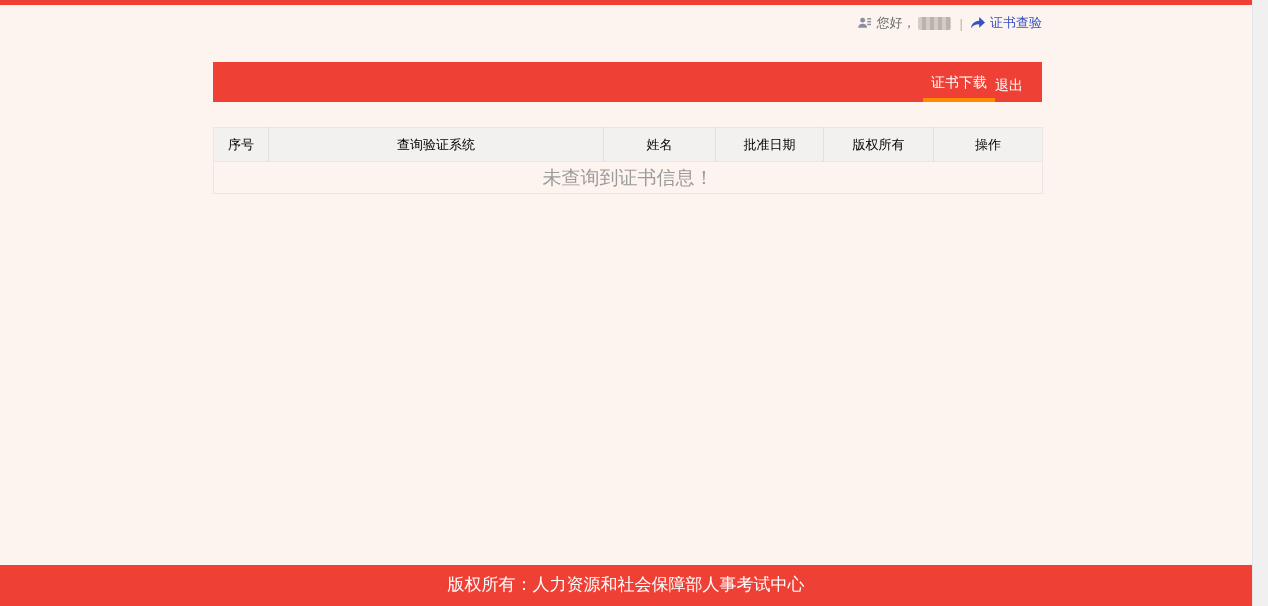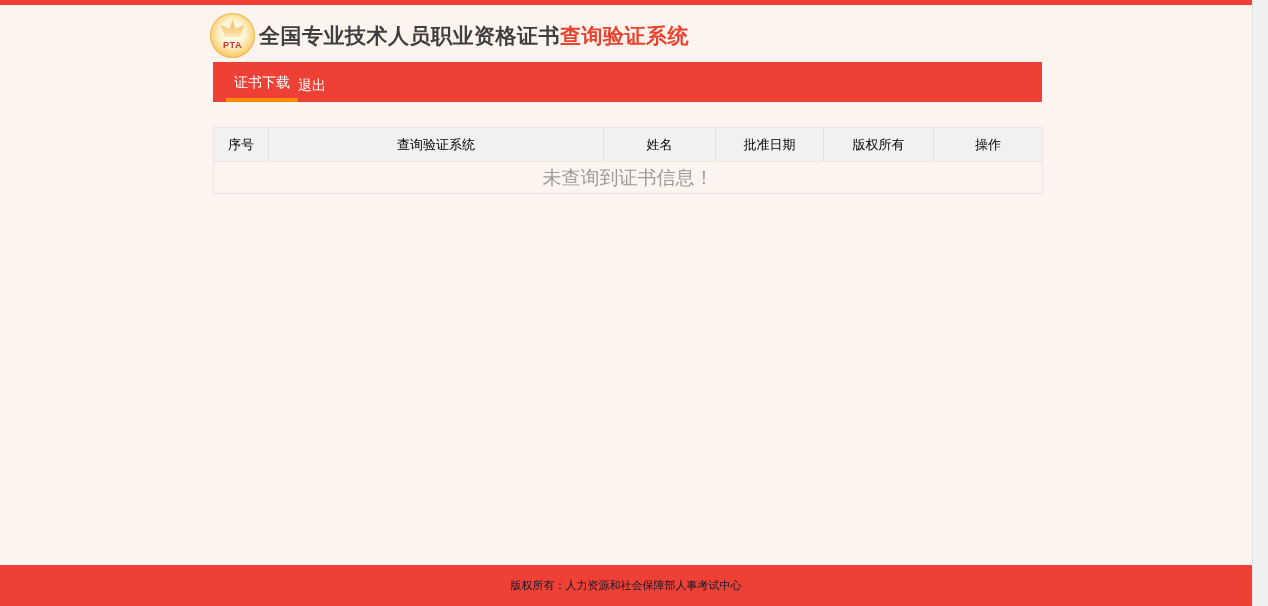--- a/index.html
+++ b/index.html
@@ -39,61 +39,74 @@
           background:
             repeating-linear-gradient(90deg,#d3ccc6 0 4px,#bab2ac 4px 8px),
             repeating-linear-gradient(0deg,rgba(255,255,255,.35) 0 3px,rgba(120,110,105,.35) 3px 6px);
           filter:blur(.6px); }
   .divider { margin:0 7px; color:#b9b2ae; }
   .verify-link { display:flex; align-items:center; color:#3452c6; text-decoration:none; cursor:pointer; }
   .share-icon { margin-right:4px; }
 
   
   .nav { position:relative; margin-top:57px; height:40px; background:#ee4035;
-         display:flex; align-items:center; justify-content:flex-start; }
+         display:flex; align-items:center; justify-content:flex-end;padding-left:32px; }
   .nav { margin-top:0; }
   .tab { position:relative; height:40px; line-height:40px; margin-left:13px; padding:0 8px;
          color:#fff; font-size:14px; cursor:pointer; }
   .tab.active::after { content:""; position:absolute; left:0; right:0; bottom:0; height:4px; background:#ff8a00; }
   .logout { margin-right:19px; color:#fff; font-size:14px; cursor:pointer;margin-top:8px; }
 
   
   .cert-table { width:829px; margin-top:25px; border-collapse:collapse; table-layout:fixed;
           border:1px solid #ece6e2; }
   .cert-table thead th { height:34px; background:#f3f1ef; color:#000000; font-size:13px; font-weight:400;
           text-align:center; border-left:1px solid #e3dfdb; }
   .cert-table thead th:first-child { border-left:none; }
   .cert-table tbody td { height:32px; text-align:center; font-size:19px; color:#9b9b9b;
           border-top:1px solid #ece6e2; background:transparent; }
 
   
   .footer { position:absolute; left:0; bottom:0; width:1252px; height:41px; background:#ee4035;
-          text-align:center; line-height:41px; font-size:11px; color:#0f172a; }
+          text-align:center; line-height:41px; font-size:17px; color:#ffffff;font-family:Liberation Mono, monospace; }
 </style>
 </head>
 <body>
 
 <div class="viewport">
 
   <div class="topbar"></div>
   <div class="scrollbar"></div>
 
   <div class="content">
 
     <div class="header">
-      <div class="brand">
-        <div class="logo">
-          <div class="logo-flame"></div>
-          <span class="logo-text">PTA</span>
-        </div>
-        <div class="title">
-          <span class="title-main">全国专业技术人员职业资格证书</span><span class="title-accent">查询验证系统</span>
-        </div>
+
+      <div class="userbar">
+        <span class="user-icon">
+          <svg width="15" height="15" viewBox="0 0 16 16">
+            <circle cx="6" cy="4.4" r="2.6" fill="#8b8f9c"></circle>
+            <path d="M1.2 12.6c0-2.7 2.1-4.4 4.8-4.4s4.8 1.7 4.8 4.4z" fill="#8b8f9c"></path>
+            <rect x="11" y="2.2" width="4" height="1.6" fill="#8b8f9c"></rect>
+            <rect x="11" y="5.2" width="4" height="1.6" fill="#8b8f9c"></rect>
+            <rect x="11" y="8.2" width="4" height="1.6" fill="#8b8f9c"></rect>
+          </svg>
+        </span>
+        <span>您好，</span>
+        <span class="redacted"></span>
+        <span class="divider">|</span>
+        <a class="verify-link">
+          <span class="share-icon">
+            <svg width="16" height="14" viewBox="0 0 20 18">
+              <path d="M11.5 6.2 V1.4 L19 8.3 l-7.5 6.9 v-4.6 C6.3 10.6 3.2 12.2 1 15.6 1.6 9.9 5.3 6.9 11.5 6.2 Z" fill="#3452c6"></path>
+            </svg>
+          </span>
+          <span>证书查验</span>
+        </a>
       </div>
-
     </div>
 
     <div class="nav">
       <div class="tab active">
         <span>证书下载</span>
       </div>
       <div class="logout">退出</div>
     </div>
 
     <table class="cert-table">

